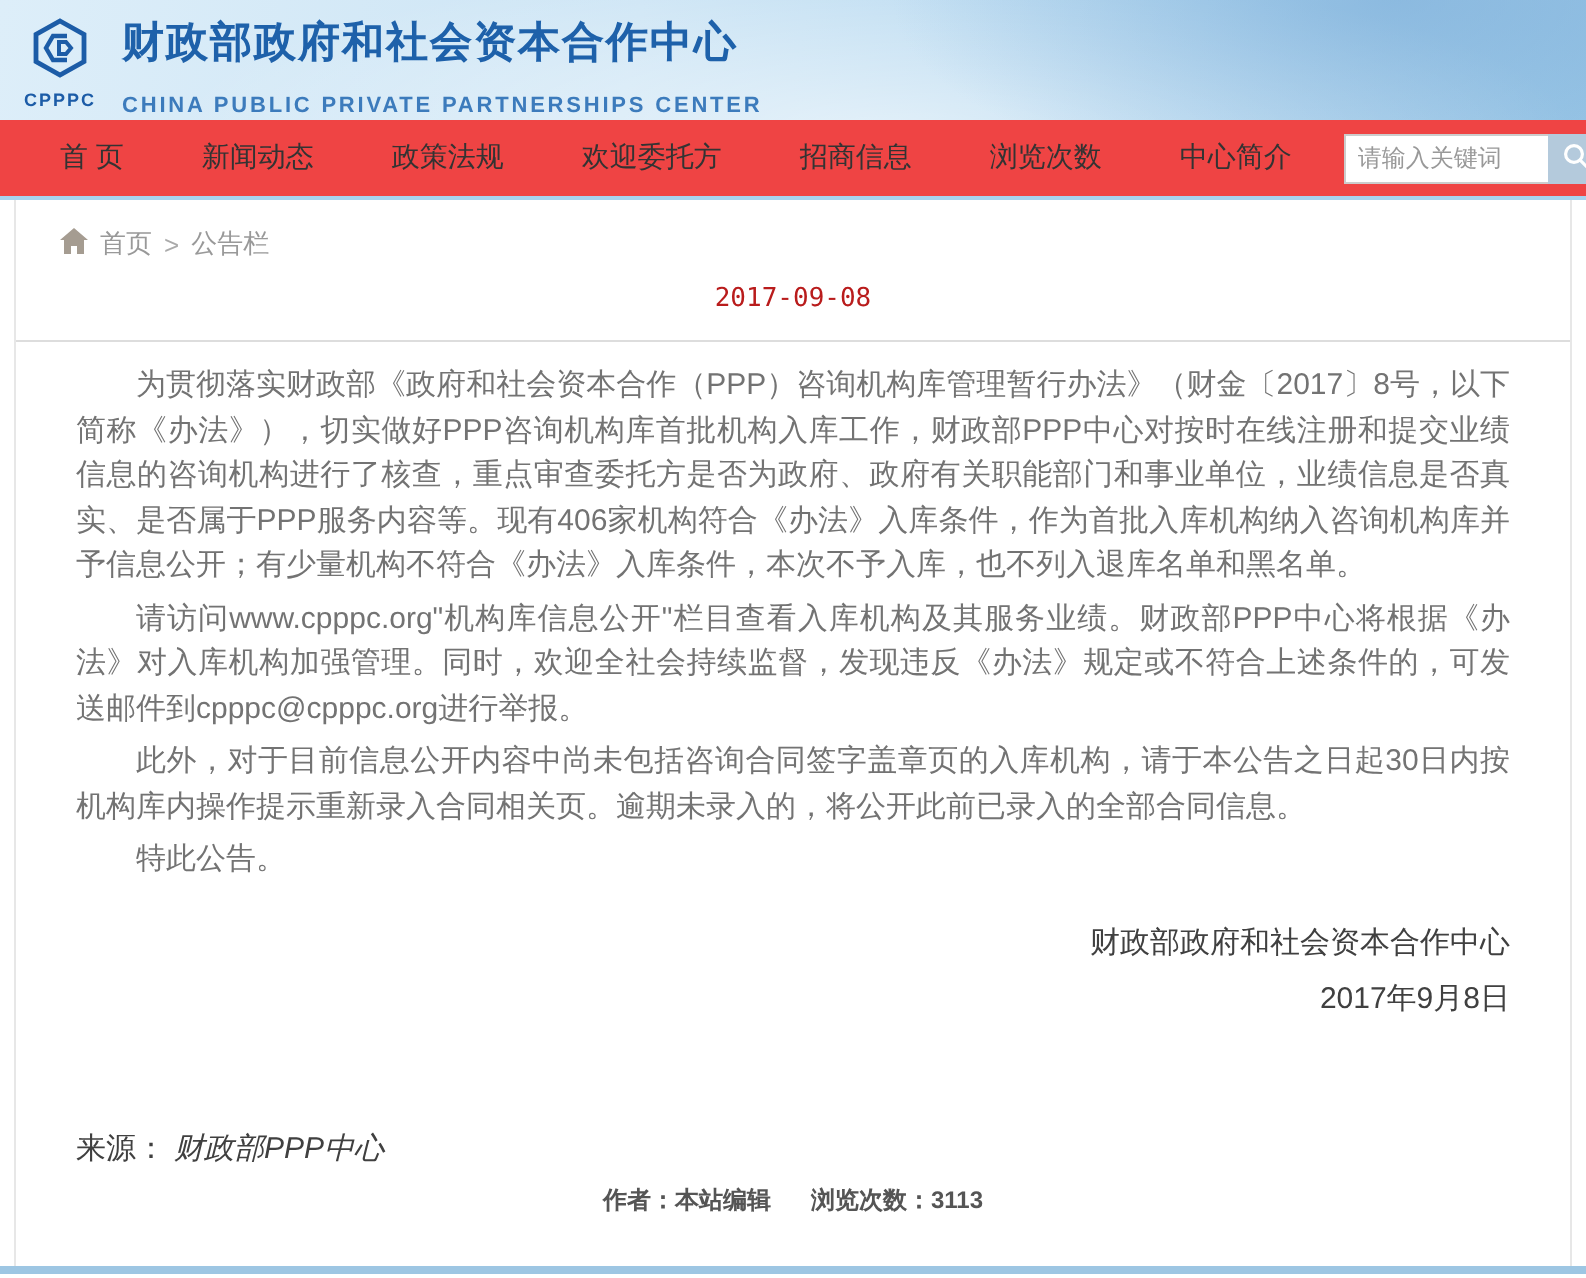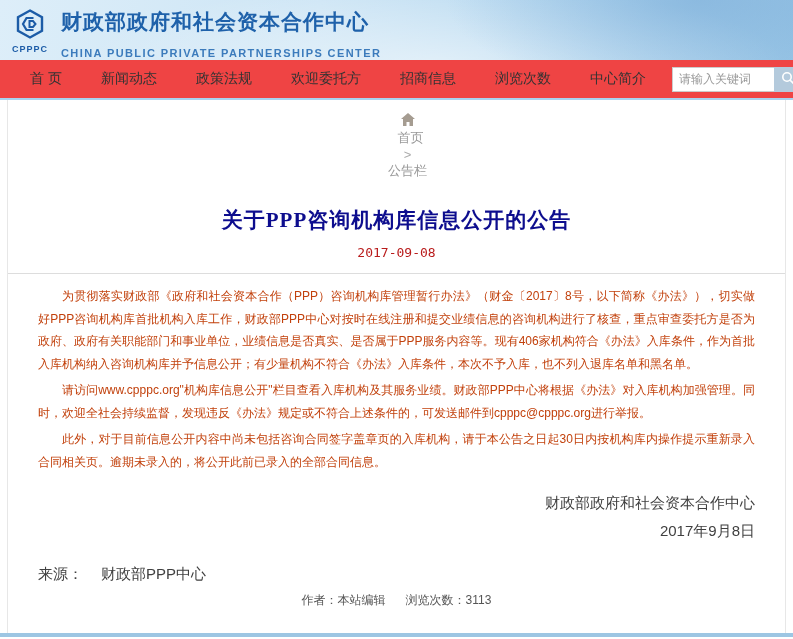--- a/index.html
+++ b/index.html
@@ -75,21 +75,21 @@
     background: #fff;
     border-left: 1px solid #e7e7e7;
     border-right: 1px solid #e7e7e7;
     height: 533px;
     position: relative;
   }
 
   .breadcrumb {
     padding: 13px 0 0 22px;
     font-size: 13px; color: #999999;
-    display: flex; align-items: center; flex-direction: column;
+    display: flex; align-items: center;
   }
   .breadcrumb .crumb-home { cursor: pointer; margin-left: 6px; }
   .breadcrumb .crumb-sep { margin: 0 6px; color: #aaaaaa; }
 
   .article-title {
     margin-top: 26px;
     text-align: center;
     font-family: "Liberation Serif", "DejaVu Serif", serif;
     font-size: 21px; font-weight: bold;
     color: #0d0d8e;
@@ -102,46 +102,46 @@
     font-size: 13px; color: #b91c1c;
   }
   .title-rule {
     margin-top: 13px;
     border: none;
     border-top: 1px solid #dddddd;
   }
 
   .article-body {
     padding: 11px 30px 0 30px;
-    font-size: 12px; line-height: 22.5px;
-    color: #c2410c;
+    font-size: 15px; line-height: 22.5px;
+    color: #737373;
     text-align: justify;
   }
   .article-body p { text-indent: 2em; margin: 0 0 4px 0; }
 
   .signature {
     margin-top: 16px;
     padding-right: 30px;
     text-align: right;
     font-size: 15px; color: #404040;
     line-height: 28px;
   }
 
   .source-line {
     position: absolute;
     left: 30px; top: 465px;
     font-size: 15px; color: #404040;
   }
-  .source-line .source-value { margin-left: 18px; }
+  .source-line .source-value { margin-left: 4px; font-style: italic; }
 
   .meta-line {
     position: absolute;
     left: 0; right: 0; top: 492px;
     text-align: center;
-    font-size: 12px; color: #555555;
+    font-size: 12px; color: #555555; font-weight: bold;
   }
   .meta-line .views { margin-left: 20px; }
 
   
   .footer-bar {
     position: absolute;
     left: 0; bottom: 2px;
     width: 100%; height: 4px;
     background: #9dc6e3;
   }
@@ -196,28 +196,28 @@
     <span>
       <svg width="14" height="13" viewBox="0 0 14 13">
         <path d="M7 0 L14 6 L12 6 L12 13 L8.5 13 L8.5 9 L5.5 9 L5.5 13 L2 13 L2 6 L0 6 Z" fill="#a59c91"></path>
       </svg>
     </span>
     <span class="crumb-home">首页</span>
     <span class="crumb-sep">&gt;</span>
     <span class="crumb-current">公告栏</span>
   </div>
 
-  <h1 class="article-title">关于PPP咨询机构库信息公开的公告</h1>
   <div class="article-date">2017-09-08</div>
   <hr class="title-rule">
 
   <div class="article-body">
     <p>为贯彻落实财政部《政府和社会资本合作（PPP）咨询机构库管理暂行办法》（财金〔2017〕8号，以下简称《办法》），切实做好PPP咨询机构库首批机构入库工作，财政部PPP中心对按时在线注册和提交业绩信息的咨询机构进行了核查，重点审查委托方是否为政府、政府有关职能部门和事业单位，业绩信息是否真实、是否属于PPP服务内容等。现有406家机构符合《办法》入库条件，作为首批入库机构纳入咨询机构库并予信息公开；有少量机构不符合《办法》入库条件，本次不予入库，也不列入退库名单和黑名单。</p>
     <p>请访问www.cpppc.org"机构库信息公开"栏目查看入库机构及其服务业绩。财政部PPP中心将根据《办法》对入库机构加强管理。同时，欢迎全社会持续监督，发现违反《办法》规定或不符合上述条件的，可发送邮件到cpppc@cpppc.org进行举报。</p>
     <p>此外，对于目前信息公开内容中尚未包括咨询合同签字盖章页的入库机构，请于本公告之日起30日内按机构库内操作提示重新录入合同相关页。逾期未录入的，将公开此前已录入的全部合同信息。</p>
+    <p>特此公告。</p>
   </div>
 
   <div class="signature">
     <div>财政部政府和社会资本合作中心</div>
     <div>2017年9月8日</div>
   </div>
 
   <div class="source-line">
     <span>来源：</span><span class="source-value">财政部PPP中心</span>
   </div>

